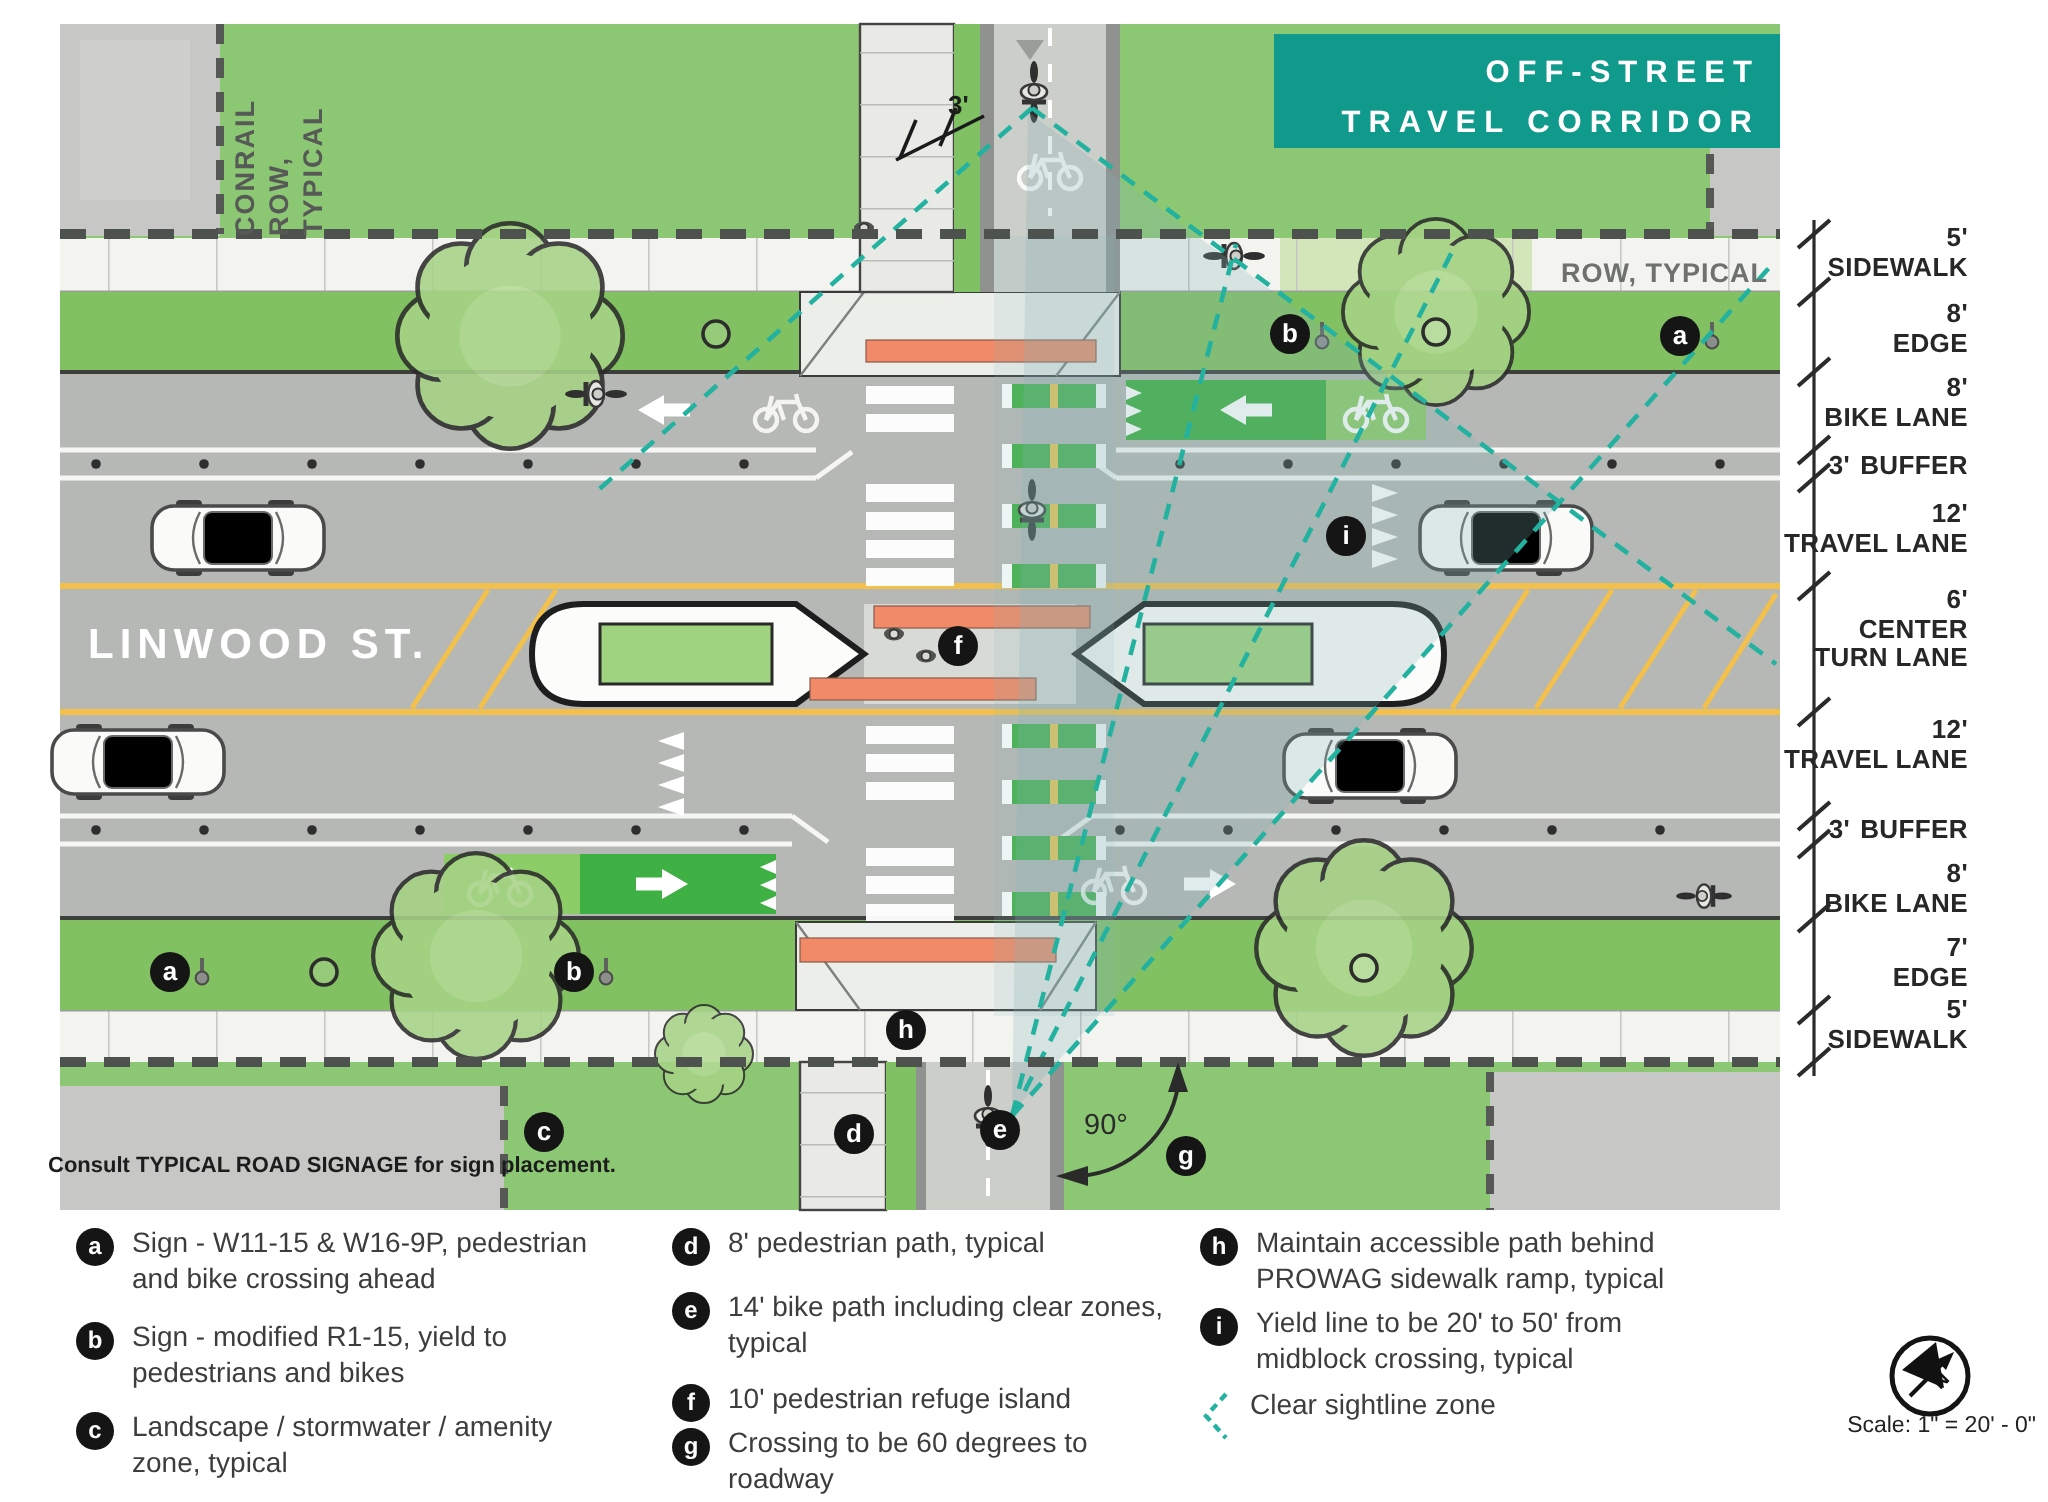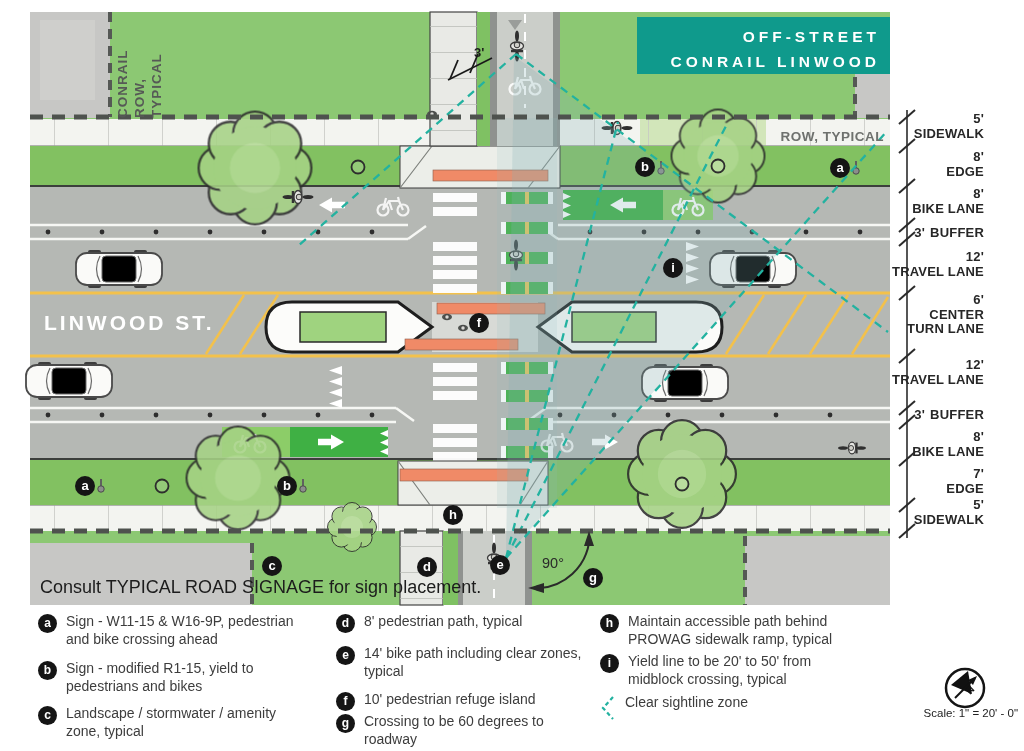--- a/index.html
+++ b/index.html
@@ -12,21 +12,21 @@
   .title-box{position:absolute;left:637px;top:17px;width:253px;height:57px;background:#0F9A8C;
     color:#fff;font-weight:bold;text-align:right;box-sizing:border-box;padding:8px 10px 0 0;
     font-size:15.5px;letter-spacing:4px;line-height:1.6;z-index:25;}
   .lbl{position:absolute;font-weight:bold;color:#1d1d1d;z-index:24;}
   .conrail{left:115px;top:118px;transform:rotate(-90deg);transform-origin:top left;
     white-space:pre-line;font-size:13.5px;line-height:1.25;color:#565956;letter-spacing:1px;}
   .rowtyp{left:724px;top:129px;width:160px;text-align:right;font-size:13.5px;color:#6e716e;letter-spacing:.5px;}
   .street{left:44px;top:311px;font-size:21px;color:#fff;letter-spacing:3px;}
   .dim3{left:474px;top:45px;font-size:13px;}
   .angle{left:542px;top:555px;font-size:14.5px;font-weight:normal;color:#2a2a2a;}
-  .consult{left:40px;top:577px;font-size:18px;font-weight:normal;color:#1c1c1c;}
+  .consult{left:24px;top:577px;font-size:11px;font-weight:bold;color:#1c1c1c;}
   .dim{position:absolute;left:864px;width:120px;text-align:right;font-weight:bold;color:#272727;
     font-size:13px;line-height:1.12;letter-spacing:.2px;z-index:24;}
   .dim .v{display:block;}
   .dim.inline .v{display:inline;margin-right:5px;}
   .dim .l{white-space:pre-line;}
   .lg-item{position:absolute;display:flex;gap:9px;font-size:14px;color:#3d3d3d;line-height:1.28;z-index:24;}
   .lg-dot{flex:0 0 auto;width:19px;height:19px;border-radius:50%;background:#151515;color:#fff;
     font-weight:bold;font-size:12px;line-height:19px;text-align:center;margin-top:1px;}
   .lg-icon{flex:0 0 auto;margin-top:1px;}
   .scale{position:absolute;right:6px;top:707px;width:160px;text-align:right;font-size:11.5px;color:#222;z-index:24;}
@@ -370,21 +370,21 @@
 
   <g stroke="#1a1a1a" stroke-width="1.8">
     <line x1="448" y1="80" x2="492" y2="58"></line>
     <line x1="458" y1="60" x2="450" y2="79"></line>
     <line x1="478" y1="54" x2="470" y2="73"></line>
   </g>
 </svg>
 
 <div class="title-box">
   <div>OFF-STREET</div>
-  <div>CONRAIL LINWOOD</div>
+  <div>TRAVEL CORRIDOR</div>
 </div>
 
 <div class="lbl conrail">CONRAIL
 ROW,
 TYPICAL</div>
 <div class="lbl rowtyp">ROW, TYPICAL</div>
 <div class="lbl street">LINWOOD ST.</div>
 <div class="lbl dim3">3'</div>
 <div class="lbl angle">90°</div>
 <div class="lbl consult">Consult TYPICAL ROAD SIGNAGE for sign placement.</div>

